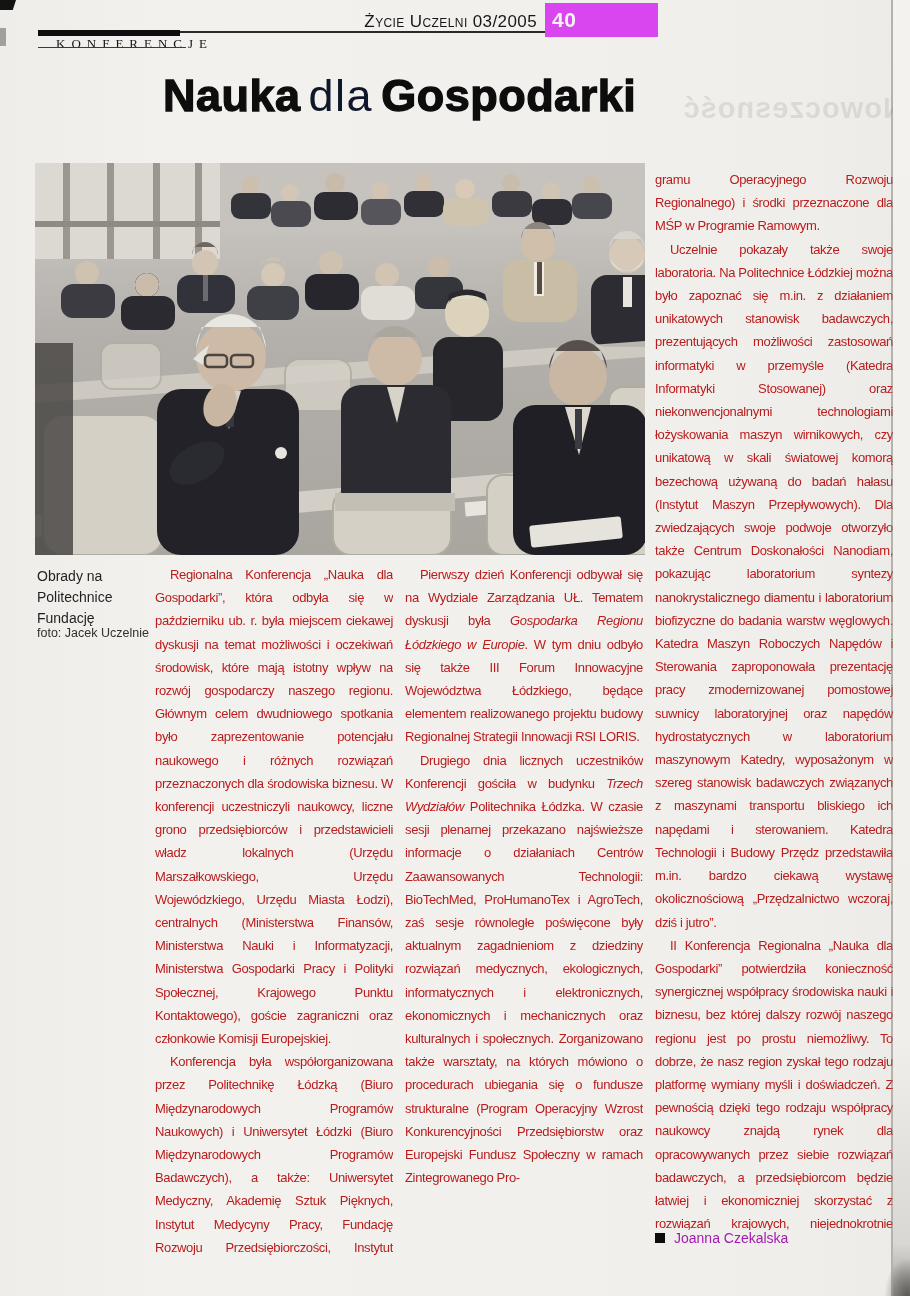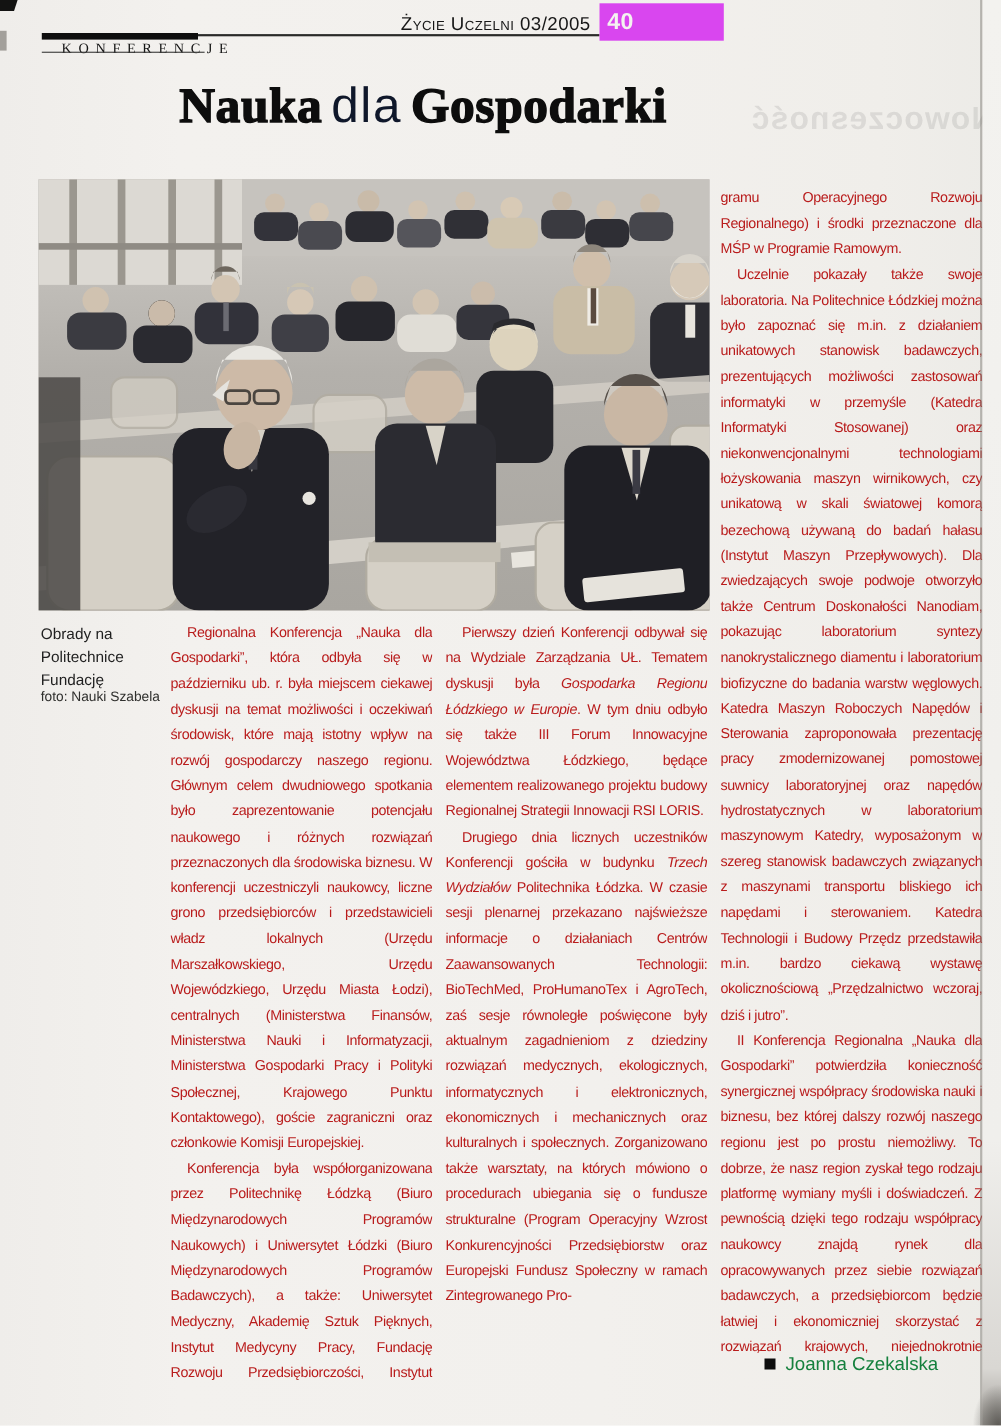--- a/index.html
+++ b/index.html
@@ -25,21 +25,21 @@
   
   .sec-bar{left:38px;top:30px;width:142px;height:6px;background:#0e0e0e;}
   .sec-label{
     left:56px;top:36px;font-family:"Liberation Serif",serif;font-size:13px;
     letter-spacing:6px;color:#141414;white-space:nowrap;
   }
   .sec-underline{left:38px;top:47px;width:148px;height:1.3px;background:#3a3a38;}
 
   
   .title{left:163px;top:70px;white-space:nowrap;font-size:45px;color:#0d0d0d;}
-  .t-bold{font-weight:bold;-webkit-text-stroke:1.3px #0d0d0d;letter-spacing:.5px;font-family:Liberation Serif, serif;}
+  .t-bold{font-weight:bold;-webkit-text-stroke:1.3px #0d0d0d;letter-spacing:.5px;}
   .t-light{font-weight:normal;letter-spacing:1.5px;margin:0 8px;color:#0f172a;}
 
   
   .ghost{
     left:648px;top:92px;width:256px;text-align:left;
     transform:scaleX(-1);font-weight:bold;font-size:29px;color:rgba(40,40,40,.10);
     letter-spacing:1px;white-space:nowrap;
   }
 
   
@@ -56,21 +56,21 @@
   }
   .col p{margin:0;}
   .col p.indent{text-indent:15px;}
   .it{font-style:italic;}
   #col1,#col2{top:563px;height:699px;}
   #col1{left:155px;}
   #col2{left:405px;}
   #col3{left:655px;top:168px;max-height:1062px;}
 
   
-  .byline{left:655px;top:1230px;width:238px;text-align:center;font-size:17px;color:#15803d;white-space:nowrap;}
+  .byline{left:655px;top:1230px;width:238px;text-align:left;font-size:14px;color:#a21caf;white-space:nowrap;}
   .byline .sq{display:inline-block;width:10px;height:10px;background:#0d0d0d;margin-right:9px;}
 
   
   .edge-line{left:891px;top:0;width:2px;height:1296px;background:rgba(125,122,116,.5);}
   .edge-strip{left:893px;top:0;width:17px;height:1296px;background:linear-gradient(180deg,#f3f2ef 0%,#f0efec 80%,#d9d7d3 96%,#a09d98 100%);}
   .corner-shadow{left:884px;top:1258px;width:26px;height:38px;background:radial-gradient(ellipse at 90% 100%,rgba(70,68,64,.75),rgba(70,68,64,0) 70%);}
   .corner-mark{left:0;top:0;width:16px;height:10px;background:#131312;transform:skewX(-18deg);transform-origin:top left;}
   .smudge{left:0;top:28px;width:6px;height:18px;background:#a3a09b;}
 </style>
 </head>
@@ -256,21 +256,21 @@
       <ellipse cx="162" cy="300" rx="30" ry="18" fill="#2a2a31" transform="rotate(-30 162 300)"></ellipse>
       <circle cx="246" cy="290" r="6" fill="#e8e5df"></circle>
     </g>
   </svg>
 </div>
 
 <div class="abs caption">
   <div>Obrady na</div>
   <div>Politechnice Fundację</div>
 </div>
-<div class="abs credit">foto: Nauki Szabela</div>
+<div class="abs credit">foto: Jacek Uczelnie</div>
 
 <div id="col1" class="abs col">
     <p class="indent"><span>Regionalna Konferencja „Nauka dla Gospodarki”, która odbyła się w październiku ub. r. była miejscem ciekawej dyskusji na temat możliwości i oczekiwań środowisk, które mają istotny wpływ na rozwój gospodarczy naszego regionu. Głównym celem dwudniowego spotkania było zaprezentowanie potencjału naukowego i różnych rozwiązań przeznaczonych dla środowiska biznesu. W konferencji uczestniczyli naukowcy, liczne grono przedsiębiorców i przedstawicieli władz lokalnych (Urzędu Marszałkowskiego, Urzędu Wojewódzkiego, Urzędu Miasta Łodzi), centralnych (Ministerstwa Finansów, Ministerstwa Nauki i Informatyzacji, Ministerstwa Gospodarki Pracy i Polityki Społecznej, Krajowego Punktu Kontaktowego), goście zagraniczni oraz członkowie Komisji Europejskiej.</span></p>
     <p class="indent"><span>Konferencja była współorganizowana przez Politechnikę Łódzką (Biuro Międzynarodowych Programów Naukowych) i Uniwersytet Łódzki (Biuro Międzynarodowych Programów Badawczych), a także: Uniwersytet Medyczny, Akademię Sztuk Pięknych, Instytut Medycyny Pracy, Fundację Rozwoju Przedsiębiorczości, Instytut Sadownictwa i Kwiaciarstwa w Skierniewicach, Instytut Europejski oraz Urząd Marszałkowski i Łódzką Agen-</span></p>
   </div>
 <div id="col2" class="abs col">
     <p class="indent"><span>Pierwszy dzień Konferencji odbywał się na Wydziale Zarządzania UŁ. Tematem dyskusji była </span><span class="it">Gospodarka Regionu Łódzkiego w Europie</span><span>. W tym dniu odbyło się także III Forum Innowacyjne Województwa Łódzkiego, będące elementem realizowanego projektu budowy Regionalnej Strategii Innowacji RSI LORIS.</span></p>
     <p class="indent"><span>Drugiego dnia licznych uczestników Konferencji gościła w budynku </span><span class="it">Trzech Wydziałów</span><span> Politechnika Łódzka. W czasie sesji plenarnej przekazano najświeższe informacje o działaniach Centrów Zaawansowanych Technologii: BioTechMed, ProHumanoTex i AgroTech, zaś sesje równoległe poświęcone były aktualnym zagadnieniom z dziedziny rozwiązań medycznych, ekologicznych, informatycznych i elektronicznych, ekonomicznych i mechanicznych oraz kulturalnych i społecznych. Zorganizowano także warsztaty, na których mówiono o procedurach ubiegania się o fundusze strukturalne (Program Operacyjny Wzrost Konkurencyjności Przedsiębiorstw oraz Europejski Fundusz Społeczny w ramach Zintegrowanego Pro-</span></p>
   </div>
 <div id="col3" class="abs col">

